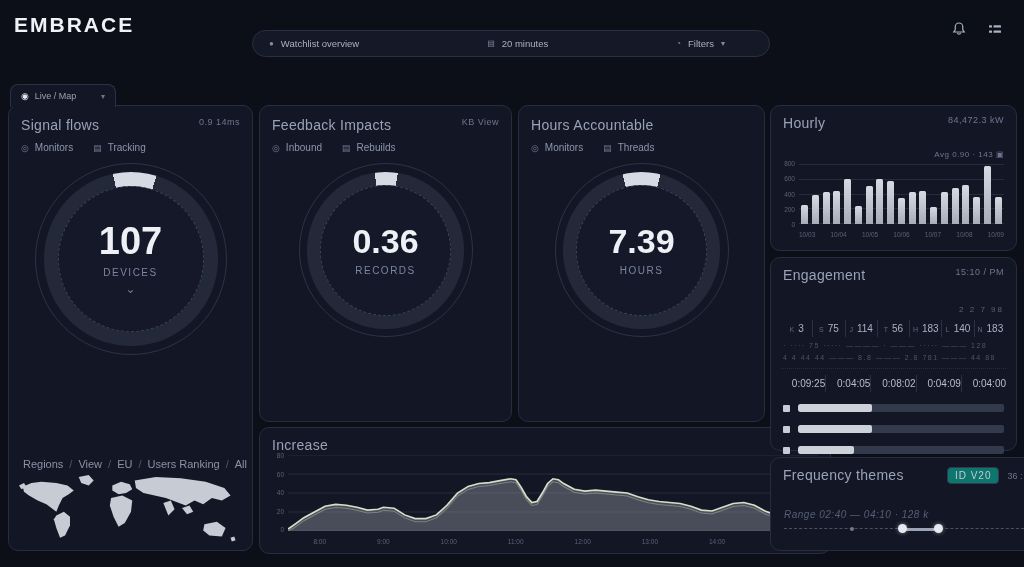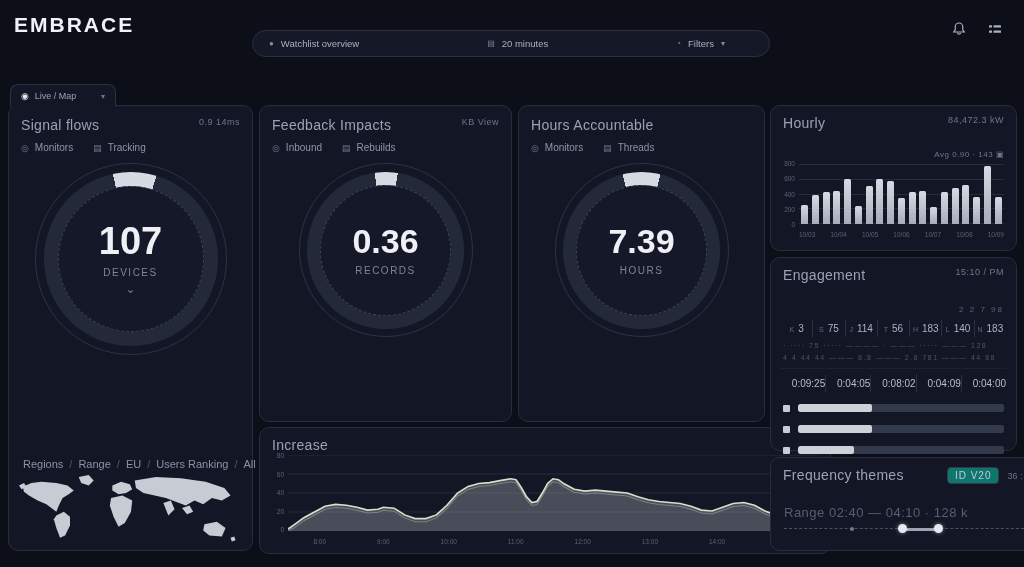--- a/index.html
+++ b/index.html
@@ -69,21 +69,21 @@
   .progress-list{margin:12px 12px 0 12px;}
   .p-row{display:flex;align-items:center;gap:8px;margin-bottom:13px;}
   .p-bullet{width:7px;height:7px;background:#c7ccd6;border-radius:1px;flex:none;}
   .p-track{flex:1;height:8px;background:#333a4b;border-radius:2px;overflow:hidden;}
   .p-fill{height:100%;background:#ccd1da;border-radius:2px;}
   
   .badge-row{display:flex;align-items:center;gap:8px;}
   .badge{background:#0f766e;border:1px solid #323a4f;border-radius:4px;padding:2px 7px;
          font-size:10px;color:#c3c9d6;letter-spacing:1px;}
   .badge-meta{font-size:9px;color:#6b7389;}
-  .sl-caption{position:absolute;left:13px;bottom:30px;font-size:13px;color:#565e74;letter-spacing:.5px;}
+  .sl-caption{position:absolute;left:13px;bottom:30px;font-size:10px;color:#565e74;letter-spacing:.5px;font-style:italic;}
   .slider{position:absolute;left:13px;right:13px;bottom:16px;height:10px;}
   .sl-line{position:absolute;left:0;right:0;top:4px;border-top:1px dashed #4a5164;}
   .sl-fill{position:absolute;top:3.5px;height:3px;background:#9ba3b5;border-radius:2px;}
   .sl-handle{position:absolute;top:0;width:9px;height:9px;border-radius:50%;background:#e6e9ef;
              box-shadow:0 0 4px rgba(230,235,245,.5);}
   .sl-dot{position:absolute;top:2.5px;width:4px;height:4px;border-radius:50%;background:#707a90;}
   
   .area-plot{position:absolute;left:28px;right:12px;top:27px;bottom:22px;}
   .area-xlabels{position:absolute;left:28px;right:12px;bottom:8px;display:flex;justify-content:space-around;
                 font-size:6.5px;color:#5a6175;}
@@ -152,21 +152,21 @@
             <div class="g-value">107</div>
             <div class="g-label">DEVICES</div>
             <div class="g-chev">⌄</div>
           </div>
         </div>
       </div>
     </div>
     <div class="crumbs">
         <span>Regions</span>
         <span class="sep">/</span>
-        <span>Range</span>
+        <span>View</span>
         <span class="sep">/</span>
         <span>EU</span>
         <span class="sep">/</span>
         <span>Users Ranking</span>
         <span class="sep">/</span>
         <span>All</span>
       </div>
     <div class="map-wrap">
       <svg viewBox="0 0 360 112" preserveAspectRatio="xMidYMid meet">
         <g class="map-land">

